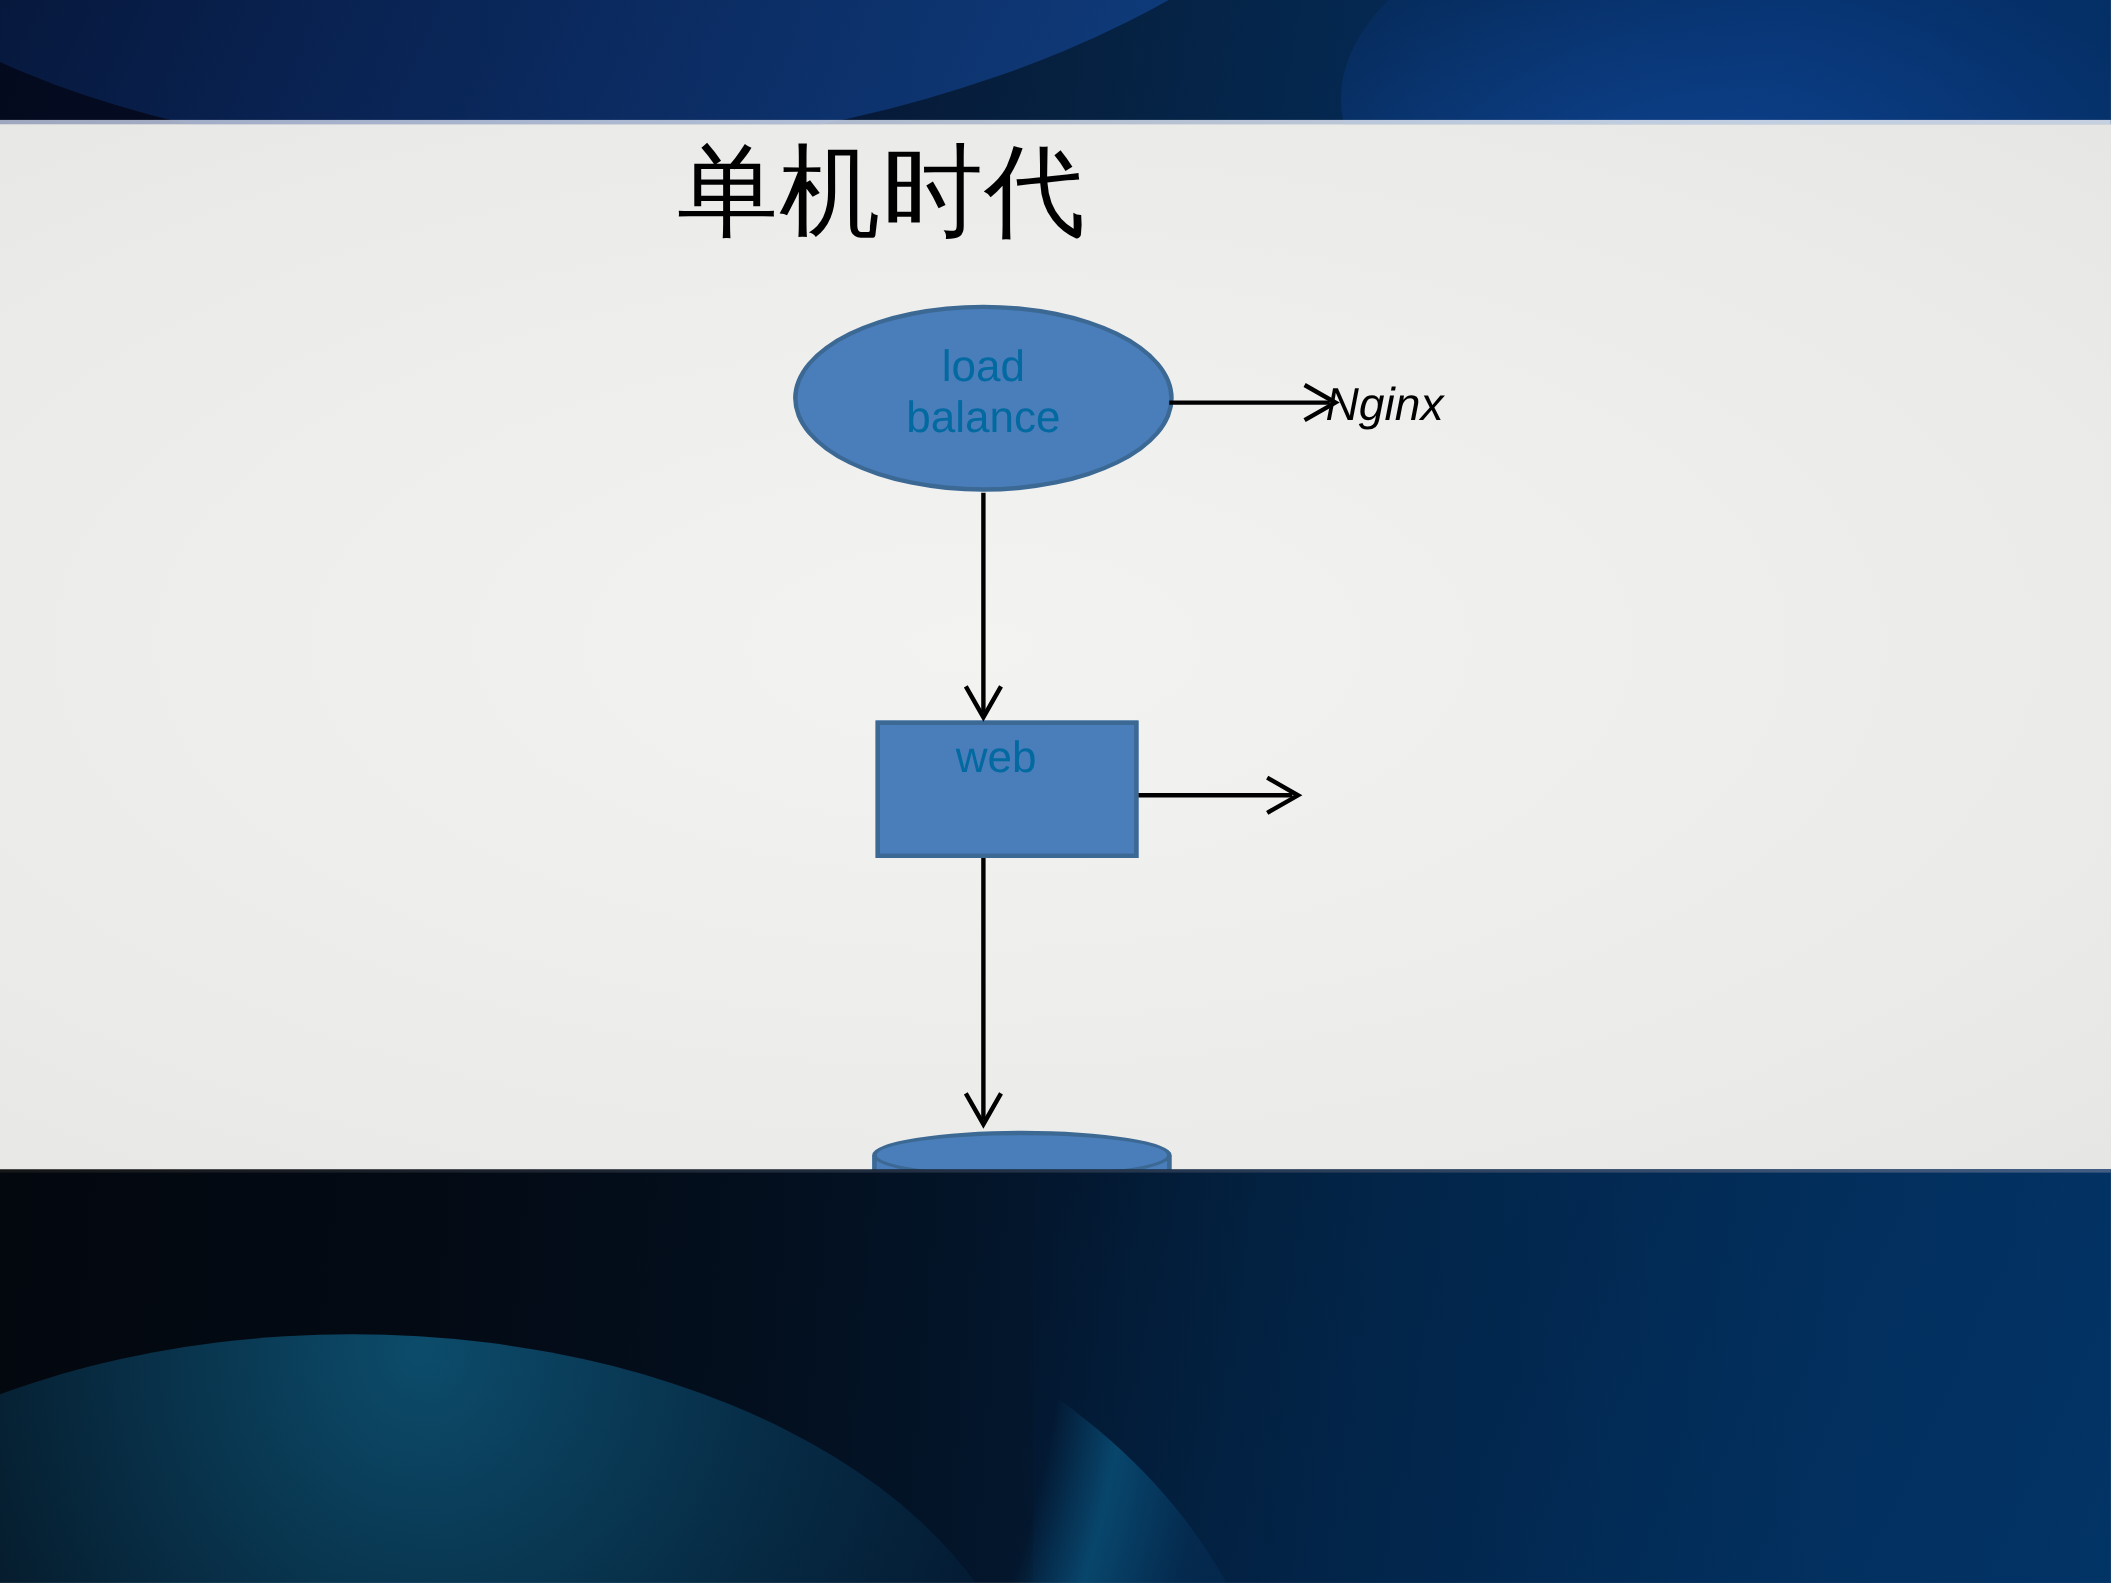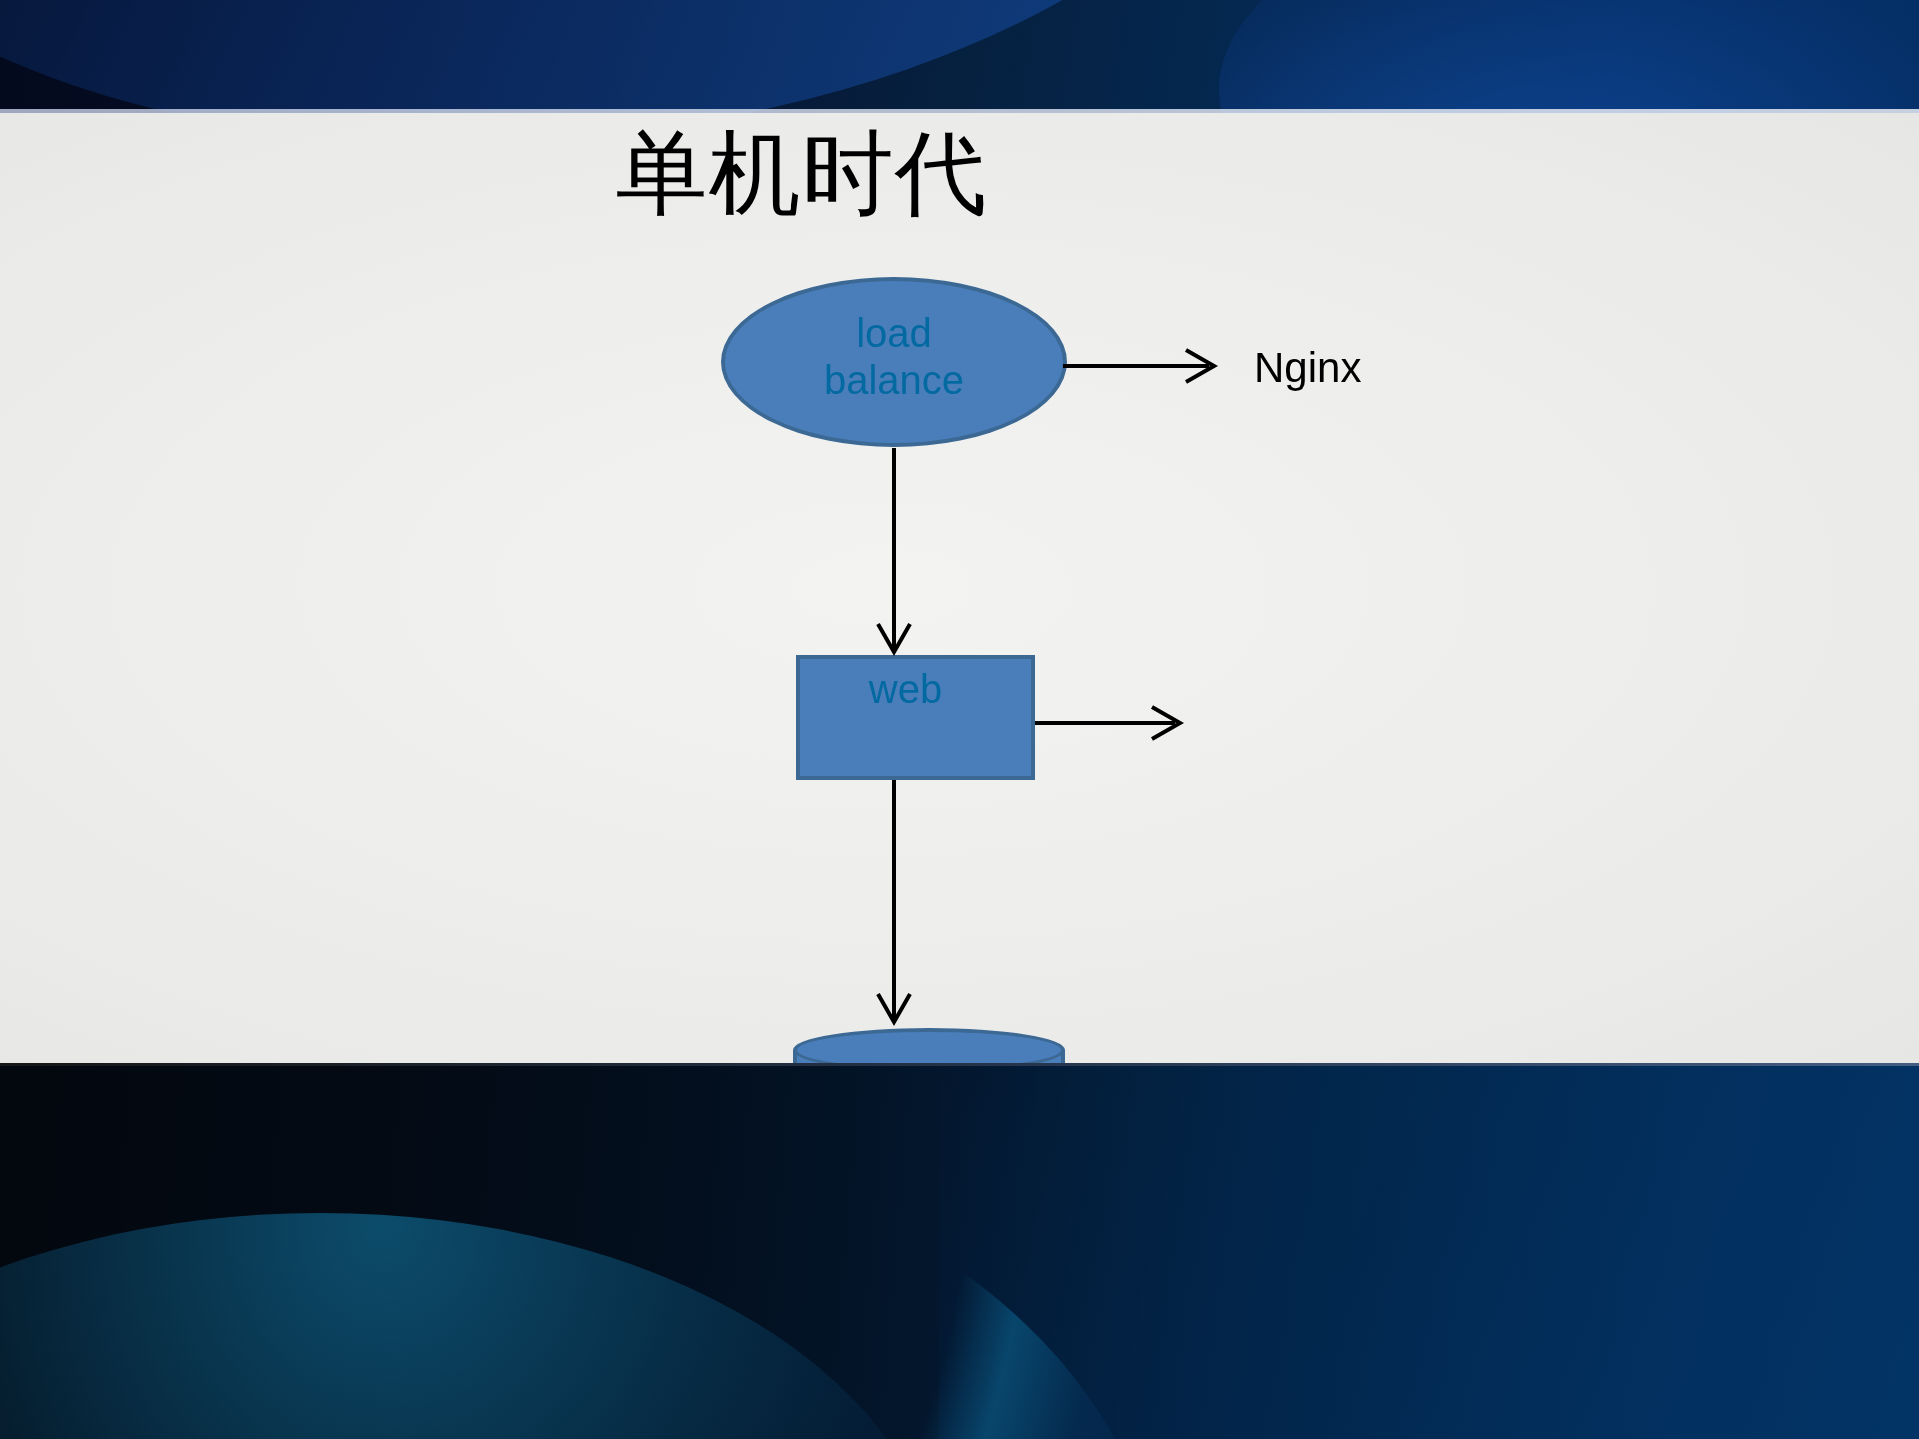--- a/index.html
+++ b/index.html
@@ -250,21 +250,21 @@
     background: #4a7ebb;
     border: 4px solid #3c6894;
     box-sizing: border-box;
   }
   .label-cyl {
     left: 793px;
     top: 1109px;
     width: 272px;
   }
 
-  .label-nginx { left: 1254px; top: 347px; }
+  .label-nginx { left: 1205px; top: 347px; font-style: italic; }
   .label-mysql { left: 1234px; top: 1111px; }
 </style>
 </head>
 <body>
 
 <div class="slide">
 
   <div class="banner-top">
     <div class="banner-top-swoosh"></div>
     <div class="banner-top-glow"></div>

